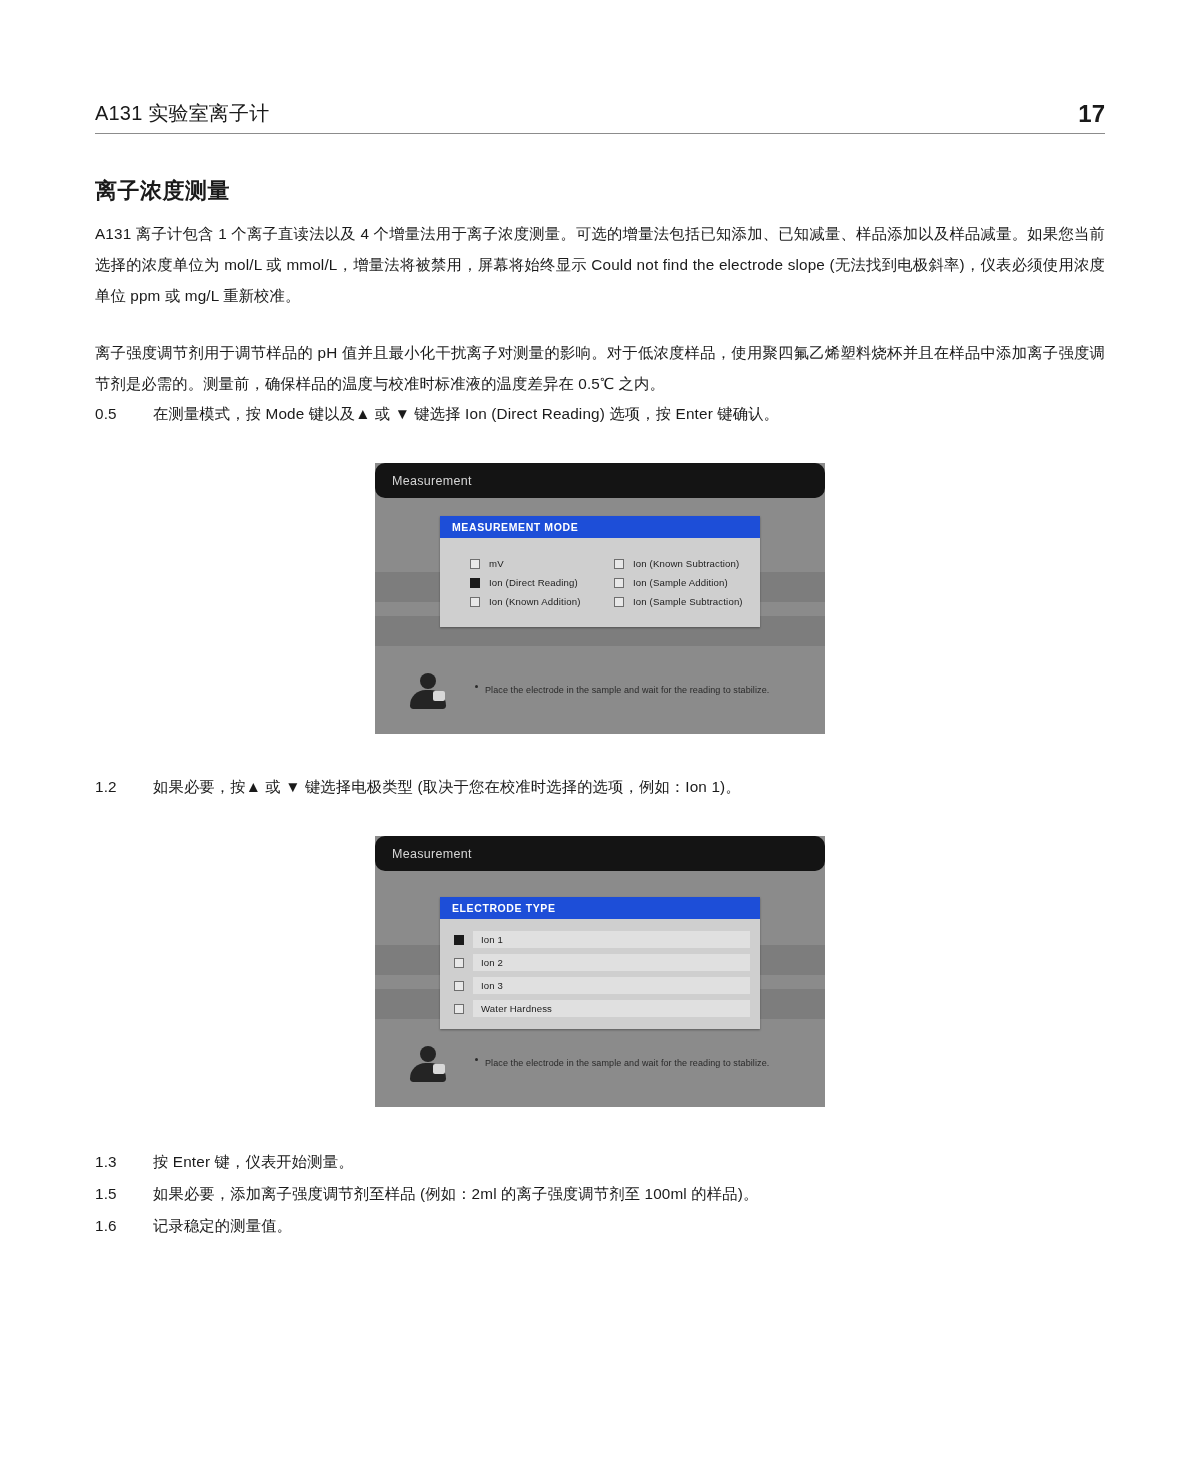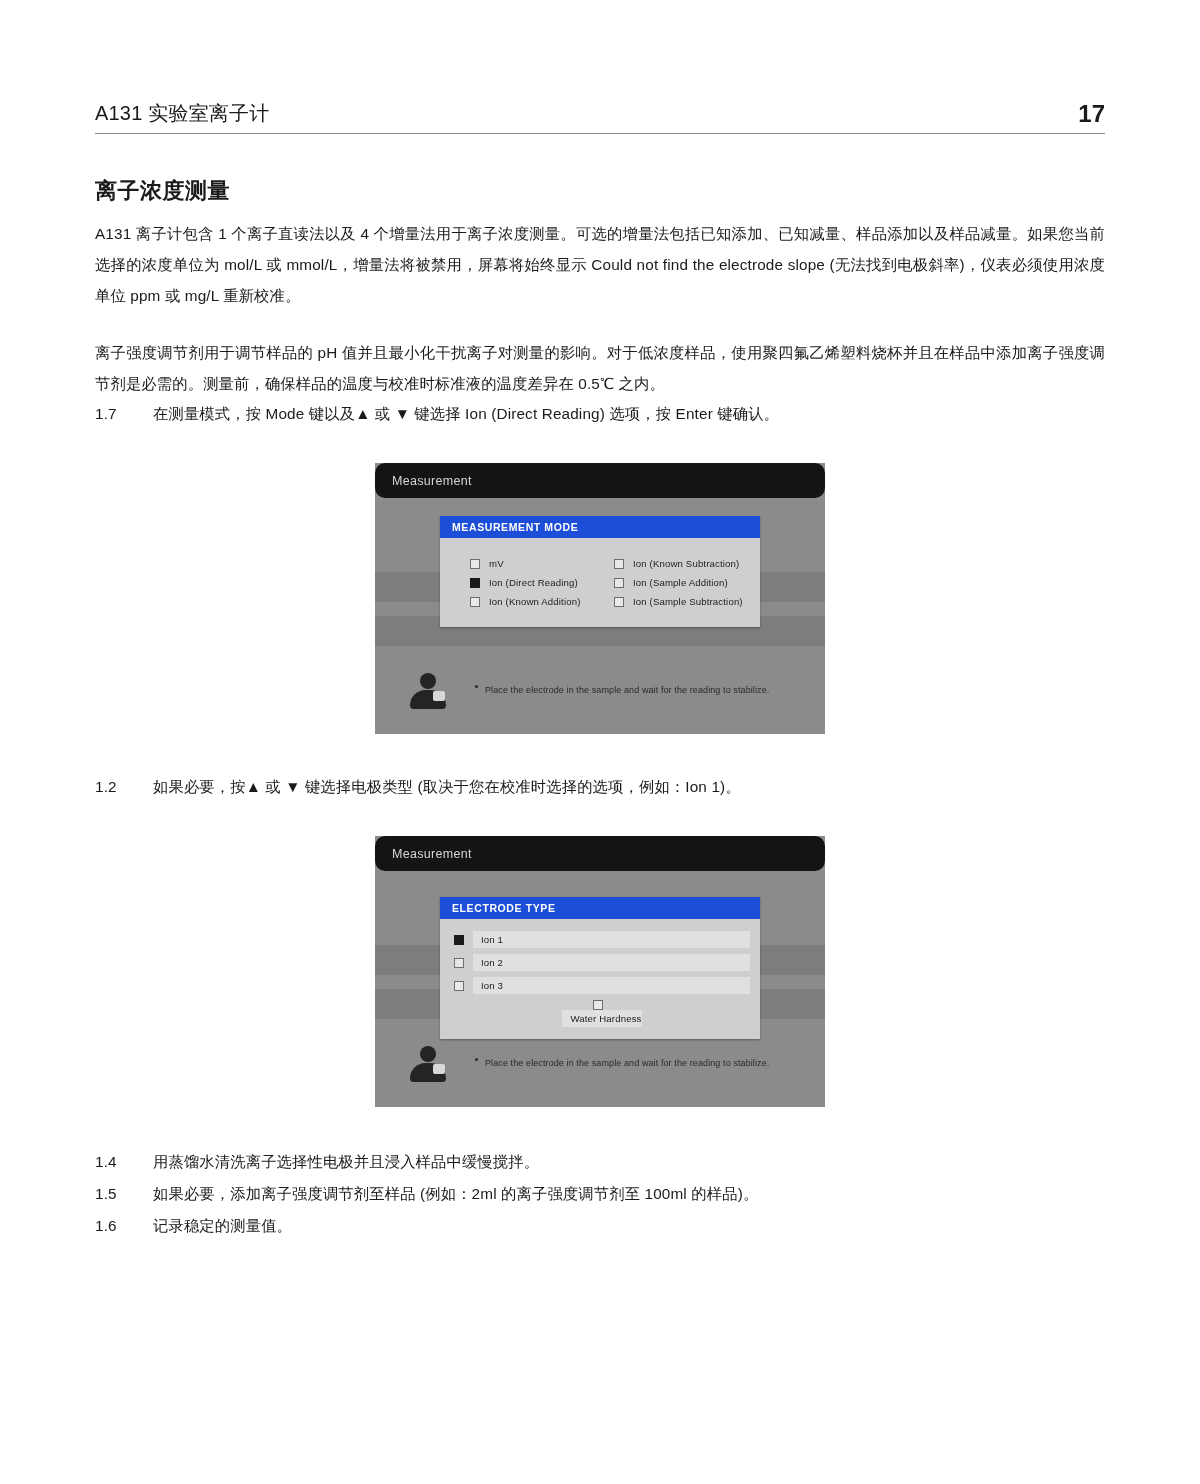--- a/index.html
+++ b/index.html
@@ -179,21 +179,21 @@
 
   
   .opt-list {
     padding: 12px 10px 12px 14px;
   }
   .opt-row {
     display: flex;
     align-items: center;
     margin-bottom: 6px;
   }
-  .opt-row:last-child { margin-bottom: 0; flex-direction: column; }
+  .opt-row:last-child { margin-bottom: 0; }
   .opt-row .label {
     flex: 1 1 auto;
     background: #e0e0e0;
     font-size: 9.6px;
     padding: 3px 0 3px 8px;
     color: #1c1c1c;
     letter-spacing: 0.15px;
   }
 
   .dev-footer {
@@ -266,21 +266,21 @@
     <div class="page-number">17</div>
   </div>
 
   <h1 class="h1">离子浓度测量</h1>
 
   <p class="body">A131 离子计包含 1 个离子直读法以及 4 个增量法用于离子浓度测量。可选的增量法包括已知添加、已知减量、样品添加以及样品减量。如果您当前选择的浓度单位为 mol/L 或 mmol/L，增量法将被禁用，屏幕将始终显示 Could not find the electrode slope (无法找到电极斜率)，仪表必须使用浓度单位 ppm 或 mg/L 重新校准。</p>
   <p class="body">离子强度调节剂用于调节样品的 pH 值并且最小化干扰离子对测量的影响。对于低浓度样品，使用聚四氟乙烯塑料烧杯并且在样品中添加离子强度调节剂是必需的。测量前，确保样品的温度与校准时标准液的温度差异在 0.5℃ 之内。</p>
 
 
   <div class="step">
-    <div class="num">1.7</div>
+    <div class="num">0.5</div>
     <div class="txt">在测量模式，按 Mode 键以及▲ 或 ▼ 键选择 Ion (Direct Reading) 选项，按 Enter 键确认。</div>
   </div>
 
   <div class="figure">
     <div class="device tall">
       <div class="dev-topbar">Measurement</div>
       <div class="dev-body">
         <div class="dev-stripe stripe-a"></div>
         <div class="dev-stripe stripe-b"></div>
 
@@ -375,22 +375,22 @@
             <span class="dot"></span>
             <span>Place the electrode in the sample and wait for the reading to stabilize.</span>
           </div>
         </div>
       </div>
     </div>
   </div>
 
   <div class="steps-block" style="margin-top:40px;">
     <div class="step">
-      <div class="num">1.4</div>
-      <div class="txt">用蒸馏水清洗离子选择性电极并且浸入样品中缓慢搅拌。</div>
+      <div class="num">1.3</div>
+      <div class="txt">按 Enter 键，仪表开始测量。</div>
     </div>
     <div class="step">
       <div class="num">1.5</div>
       <div class="txt">如果必要，添加离子强度调节剂至样品 (例如：2ml 的离子强度调节剂至 100ml 的样品)。</div>
     </div>
     <div class="step">
       <div class="num">1.6</div>
       <div class="txt">记录稳定的测量值。</div>
     </div>
   </div>

